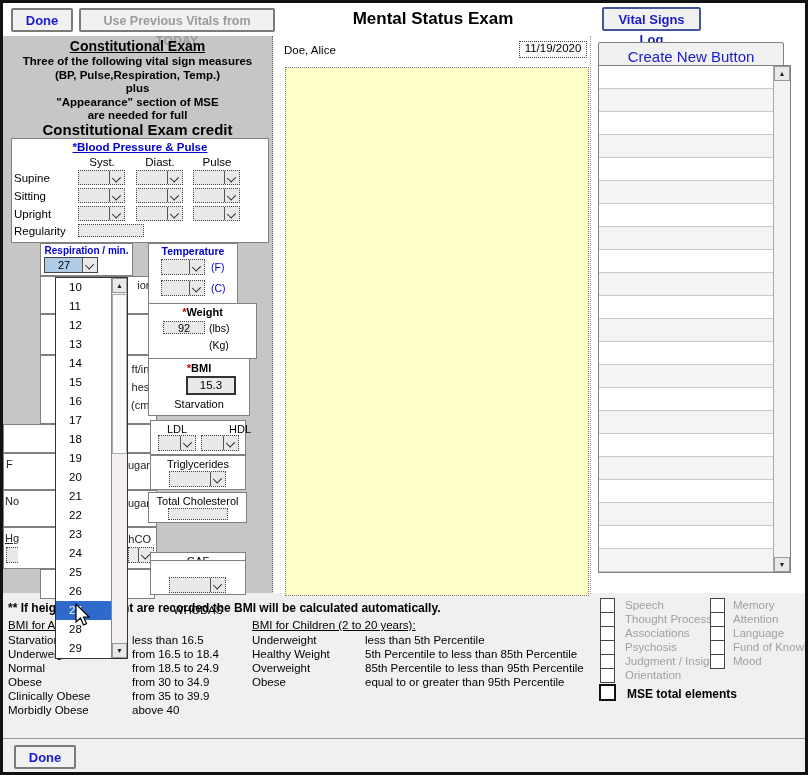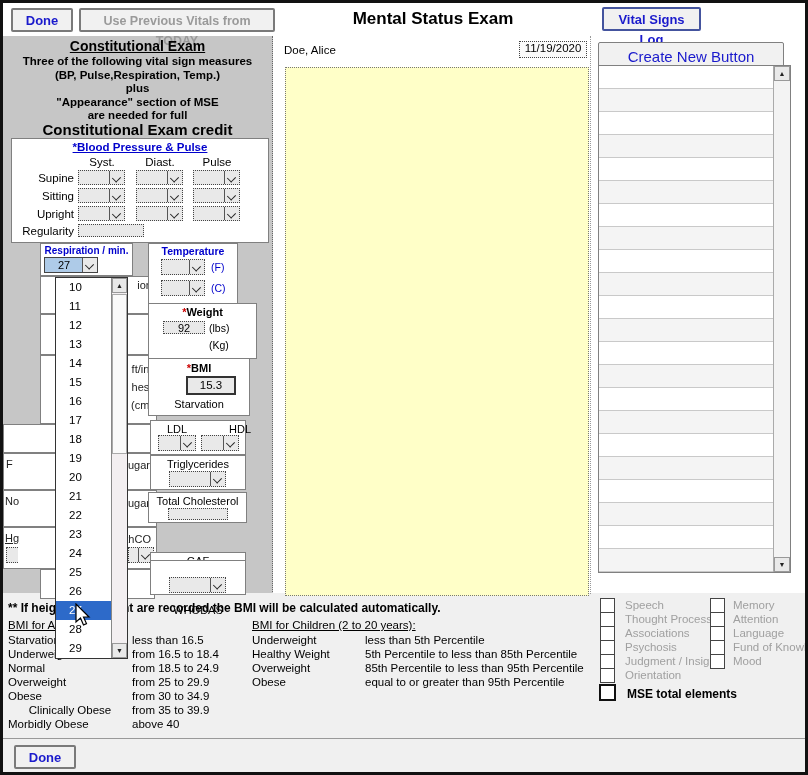--- a/index.html
+++ b/index.html
@@ -38,21 +38,21 @@
   #vs-listbox{position:absolute;left:595px;top:62px;width:191px;height:506px;border:1px solid #808080;
     background:repeating-linear-gradient(to bottom,#fff 0,#fff 22px,#c9c9c9 22px,#c9c9c9 23px,
                #f4f4f4 23px,#f4f4f4 45px,#c9c9c9 45px,#c9c9c9 46px);}
   #vs-sb{position:absolute;right:0;top:0;bottom:0;width:16px;background:#f3f3f3;border-left:1px solid #aaa;}
   
   .ref-row{height:14px;font-size:11.5px;white-space:nowrap;}
   .ref-row .lab{display:inline-block;}
   .ref-head{font-size:11.5px;text-decoration:underline;white-space:nowrap;}
   .ckbox{position:absolute;width:15px;height:15px;background:#fff;border:1.5px solid #444;box-sizing:border-box;}
   .cklab{position:absolute;font-size:11.5px;color:#a0a0a0;white-space:nowrap;}
-  .bp-lbl{position:absolute;font-size:11.5px;text-align:right;}
+  .bp-lbl{position:absolute;font-size:11.5px;text-align:left;}
   .mid-title{position:absolute;left:0;width:100%;text-align:center;}
   .unit{position:absolute;font-size:10.5px;}
   .red-star{color:#cc0000;font-weight:bold;}
 </style>
 </head>
 <body>
 
 <div id="root">
 
   <div id="gray-panel"></div>
@@ -250,23 +250,22 @@
     </div>
   </div>
 
   <div class="abs" style="left:5px;top:598px;font-size:12px;font-weight:bold;white-space:nowrap;">** If height and weight are recorded the BMI will be calculated automatically.</div>
   <div class="abs ref-head" style="left:5px;top:616px;">BMI for Adults:</div>
   <div class="abs" style="left:5px;top:631px;">
 
   <div class="ref-row"><span class="lab" style="width:124px;">Starvation</span><span>less than 16.5</span></div>
       <div class="ref-row"><span class="lab" style="width:124px;">Underweight</span><span>from 16.5 to 18.4</span></div>
       <div class="ref-row"><span class="lab" style="width:124px;">Normal</span><span>from 18.5 to 24.9</span></div>
-      <div class="ref-row"><span class="lab" style="width:124px;">Overweight</span><span>from 25 to 29.9</span></div>
       <div class="ref-row"><span class="lab" style="width:124px;">Obese</span><span>from 30 to 34.9</span></div>
-      <div class="ref-row"><span class="lab" style="width:124px;text-align:center;">Clinically Obese</span><span>from 35 to 39.9</span></div>
+      <div class="ref-row"><span class="lab" style="width:124px;">Clinically Obese</span><span>from 35 to 39.9</span></div>
       <div class="ref-row"><span class="lab" style="width:124px;">Morbidly Obese</span><span>above 40</span></div>
     </div>
   <div class="abs ref-head" style="left:249px;top:616px;">BMI for Children (2 to 20 years):</div>
   <div class="abs" style="left:249px;top:631px;">
 
   <div class="ref-row"><span class="lab" style="width:113px;">Underweight</span><span>less than 5th Percentile</span></div>
       <div class="ref-row"><span class="lab" style="width:113px;">Healthy Weight</span><span>5th Percentile to less than 85th Percentile</span></div>
       <div class="ref-row"><span class="lab" style="width:113px;">Overweight</span><span>85th Percentile to less than 95th Percentile</span></div>
       <div class="ref-row"><span class="lab" style="width:113px;">Obese</span><span>equal to or greater than 95th Percentile</span></div>
     </div>

